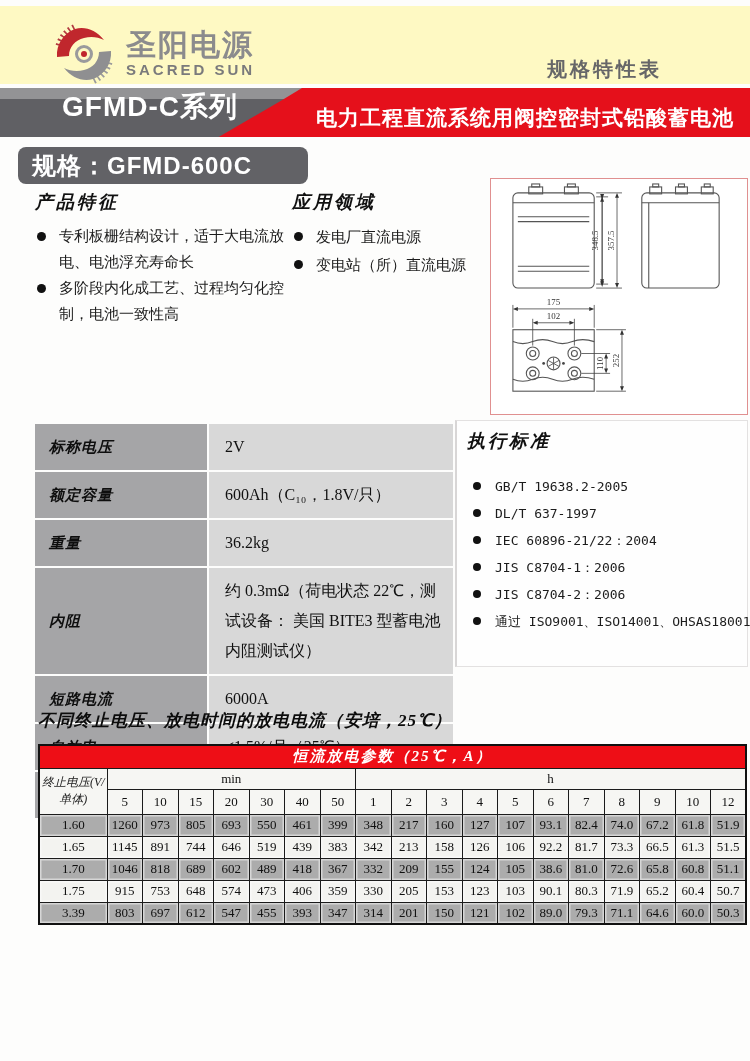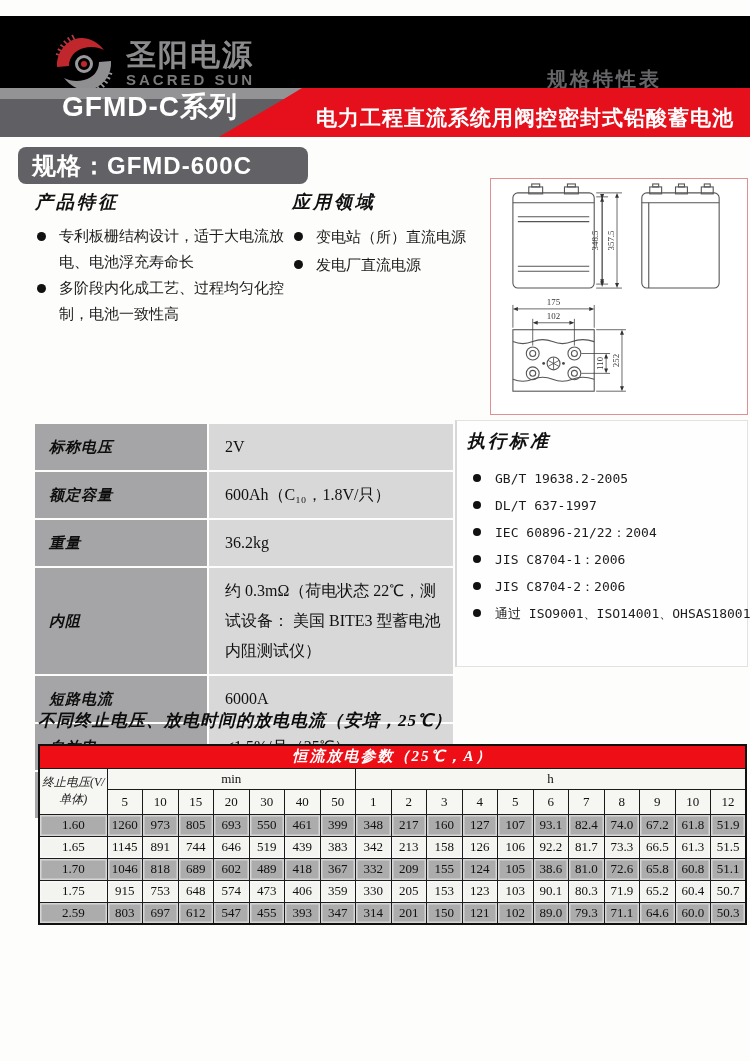--- a/index.html
+++ b/index.html
@@ -1,21 +1,21 @@
 <!DOCTYPE html>
 <html><head>
 <meta charset="utf-8">
 <style>
   * { margin:0; padding:0; box-sizing:border-box; }
   html,body { background:#ffffff; }
   body { width:750px; height:1061px; font-family:"Liberation Sans",sans-serif; position:relative; overflow:hidden; }
   .page { position:absolute; inset:0; width:750px; height:1061px; background:#fdfdfc; }
 
   
-  .header { position:absolute; top:16px; left:0; width:750px; height:78px; background:#000000; }
+  .header { position:absolute; top:6px; left:0; width:750px; height:78px; background:#fef9c3; }
   .logo { position:absolute; left:52px; top:16px; display:flex; align-items:center; }
   .logo-icon { width:64px; height:64px; }
   .logo-text { margin-left:10px; }
   .logo-cn { font-size:30px; font-weight:bold; color:#8b8b8d; letter-spacing:2px; line-height:32px; font-family:"Liberation Sans",sans-serif; }
   .logo-en { font-size:15px; font-weight:bold; color:#7a7a7c; letter-spacing:3px; line-height:18px; }
   .doc-type { position:absolute; right:88px; top:50px; font-size:20px; font-weight:bold; color:#666668; letter-spacing:3px; }
 
   
   .banner { position:absolute; top:88px; left:0; width:750px; height:49px; background:#e5101b; }
   .banner-strip { position:absolute; top:0; left:0; width:302px; height:11px; background:#939395;
@@ -46,21 +46,21 @@
   .spec-table { position:absolute; left:33px; top:422px; width:422px; border-collapse:separate; border-spacing:2px; }
   .spec-table td { vertical-align:middle; }
   .spec-table .spec-label { width:172px; background:#a5a5a7; font-family:Liberation Mono, monospace; font-style:italic; font-weight:bold;
                             font-size:15px; color:#0e0e0e; padding:8px 4px 8px 14px; letter-spacing:1px; }
   .spec-table .spec-value { background:#d8d8d8; font-family:"Liberation Serif",serif; font-size:16px; color:#111;
                             padding:8px 8px 8px 16px; line-height:30px; }
 
   
   .standards { position:absolute; left:455px; top:420px; width:293px; height:247px; background:#fefefe;
                border:1px solid #e3e1e1; border-left:2px solid #d8d6d6; padding:8px 4px 0 10px; }
-  .standards .sec-heading { margin-bottom:12px; }
+  .standards .sec-heading { margin-bottom:20px; }
   .standards .blist li { font-family:"DejaVu Sans Mono",monospace; font-size:13px; line-height:27px; white-space:nowrap; font-weight:500; }
   .standards .blist .dot { margin:9px 14px 0 6px; width:8px; height:8px; }
 
   
   .discharge-title { position:absolute; left:38px; top:709px; font-family:"Liberation Serif",serif; font-style:italic; font-weight:bold;
                      font-size:17px; color:#0c0c0c; letter-spacing:1px; }
   .discharge-table { position:absolute; left:38px; top:744px; width:709px; border-collapse:collapse; table-layout:fixed;
                      font-family:"Liberation Serif",serif; text-align:center; }
   .discharge-table th, .discharge-table td { border:1px solid #1b1b1b; overflow:hidden; }
   .discharge-table { border:2px solid #111; }
@@ -117,25 +117,25 @@
           <span>多阶段内化成工艺、过程均匀化控制，电池一致性高</span>
         </li>
       </ul>
   </div>
 
   <div class="applications">
     <div class="sec-heading">应用领域</div>
     <ul class="blist" id="applications-list">
         <li>
           <span class="dot"></span>
+          <span>发电厂直流电源</span>
+        </li>
+        <li>
+          <span class="dot"></span>
           <span>变电站（所）直流电源</span>
-        </li>
-        <li>
-          <span class="dot"></span>
-          <span>发电厂直流电源</span>
         </li>
       </ul>
   </div>
 
   <div class="diagram-box">
     <svg viewBox="0 0 258 237">
       <defs>
         <marker id="arr" markerWidth="7" markerHeight="7" refX="3.5" refY="3.5" orient="auto">
           <path d="M0 3.5 L7 1 L7 6 Z" fill="#333"></path>
         </marker>
@@ -410,21 +410,21 @@
           <td>123</td>
           <td>103</td>
           <td>90.1</td>
           <td>80.3</td>
           <td>71.9</td>
           <td>65.2</td>
           <td>60.4</td>
           <td>50.7</td>
         </tr>
         <tr class="row-gray">
-          <td>2.59</td>
+          <td>3.39</td>
           <td>803</td>
           <td>697</td>
           <td>612</td>
           <td>547</td>
           <td>455</td>
           <td>393</td>
           <td>347</td>
           <td>314</td>
           <td>201</td>
           <td>150</td>

